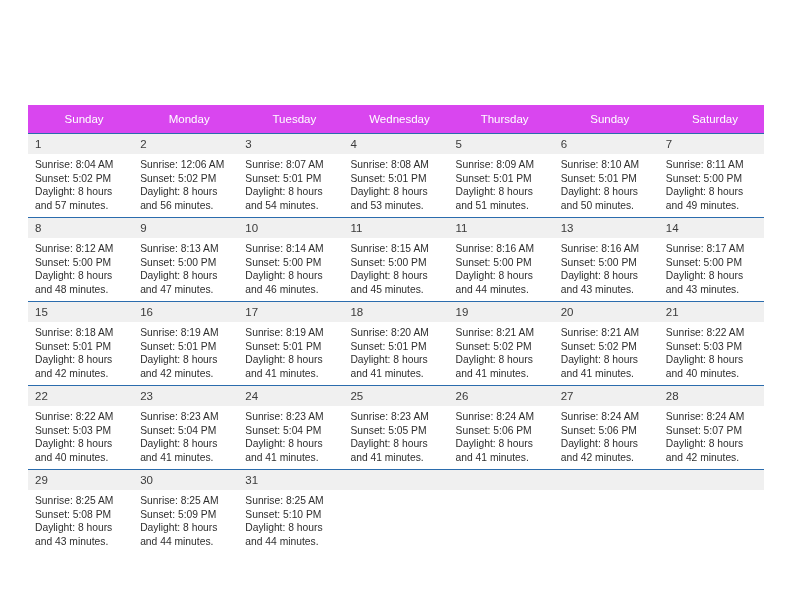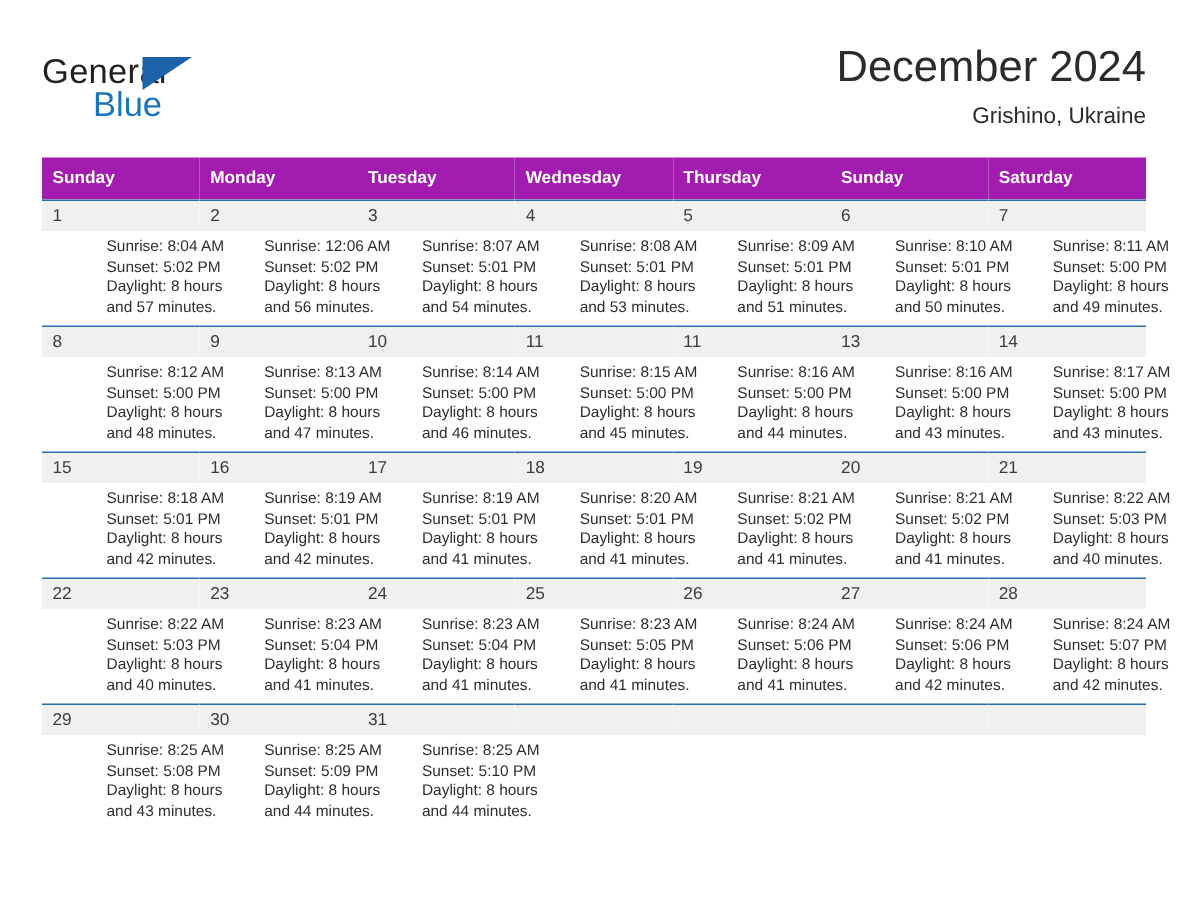--- a/index.html
+++ b/index.html
@@ -87,25 +87,25 @@
   
   .calendar {
     position: absolute;
     left: 28px;
     top: 105px;
     width: 736px;
     border-collapse: collapse;
     table-layout: fixed;
   }
   .calendar th {
-    background: #a21caf;
+    background: #d946ef;
     color: #ffffff;
     font-size: 11.5px;
-    font-weight: bold;
-    text-align: left;
+    font-weight: normal;
+    text-align: center;
     padding: 5px 0 5px 7px;
     height: 18px;
     border: none;
   }
   .calendar td {
     vertical-align: top;
     padding: 0;
     border: none;
     width: 105.14px;
   }
@@ -124,48 +124,33 @@
     color: #3b3b3b;
     padding: 3px 0 3px 7px;
     height: 14px;
     line-height: 14px;
   }
   .daynum.blank {
     color: transparent;
   }
   .details {
     padding: 4px 4px 0 7px;
-    margin-left: 36px;
   }
   .details div {
     font-size: 10.3px;
     line-height: 13.6px;
     color: #2e2e2e;
     white-space: nowrap;
   }
 </style>
 </head>
 <body>
 
 <div class="page">
 
-  <div class="header">
-
-    <div class="brand">
-      <span class="brand-general">General</span>
-      <span class="brand-flag"></span>
-      <span class="brand-blue">Blue</span>
-    </div>
-
-    <div class="title-block">
-      <div class="cal-title">December 2024</div>
-      <div class="cal-subtitle">Grishino, Ukraine</div>
-    </div>
-
-  </div>
 
   <table class="calendar">
     <thead>
       <tr>
         <th>Sunday</th>
         <th>Monday</th>
         <th>Tuesday</th>
         <th>Wednesday</th>
         <th>Thursday</th>
         <th>Sunday</th>

